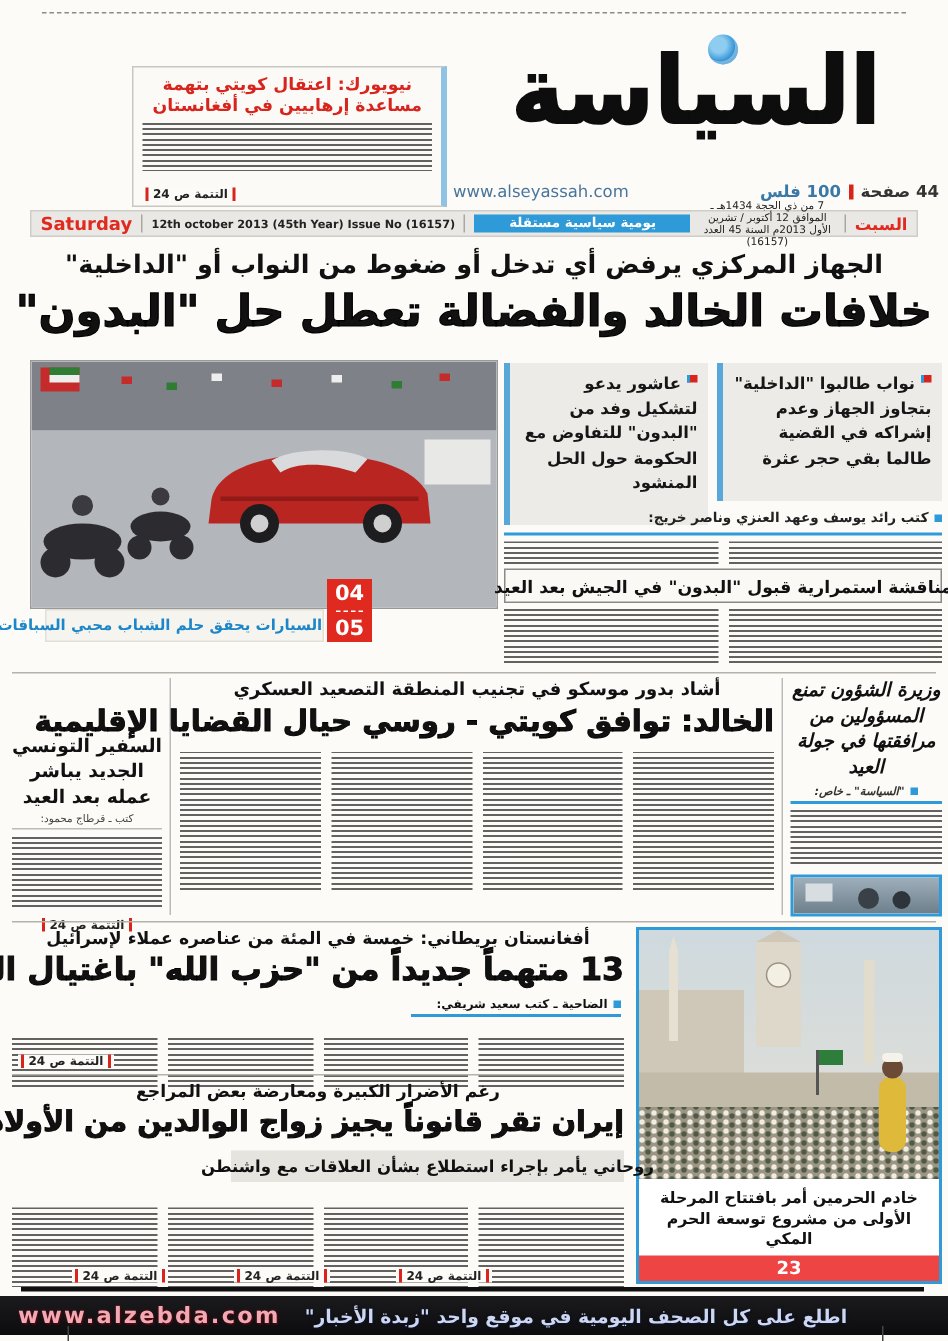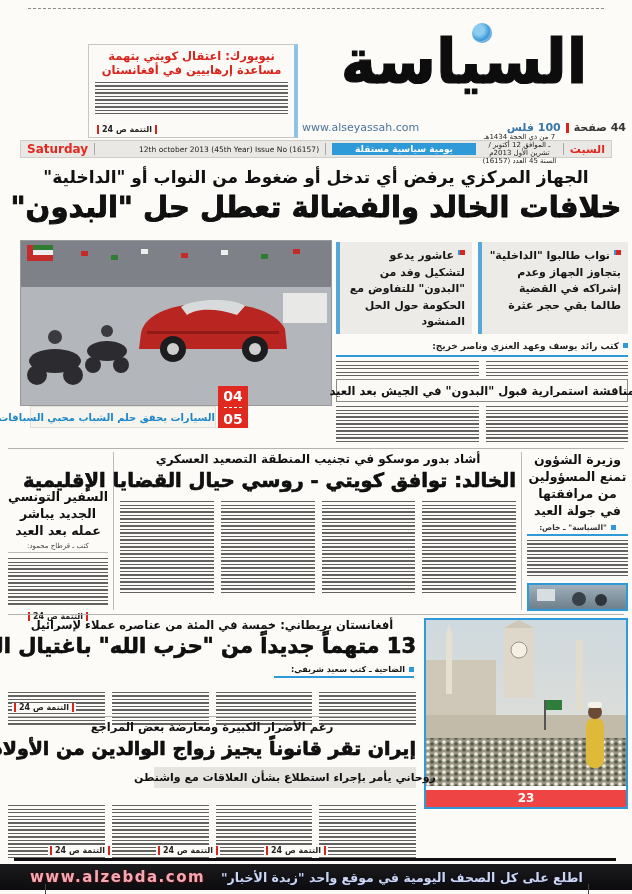--- a/index.html
+++ b/index.html
@@ -32,56 +32,56 @@
   .mast-sub{top:121px;left:302px;width:324px;display:flex;justify-content:space-between;align-items:center;font-size:11px;}
   .website{color:#49759c;}
   .pp{direction:rtl;color:#333;font-weight:bold;display:flex;gap:5px;align-items:center;}
   .pp .div{width:3px;height:10px;background:#d7251d;}
   .pp .price{color:#3a78a8;}
   
   .datebar{top:140px;left:20px;width:592px;height:18px;background:#eae8e4;border:1px solid #cfcdc8;
            box-sizing:border-box;display:flex;align-items:center;gap:6px;padding:0 6px;}
   .datebar .sep{width:1px;height:12px;background:#a9a7a2;}
   .day-en{color:#e02a20;font-weight:bold;font-size:12px;}
-  .date-en{font-size:7.5px;font-weight:normal;color:#222;margin-left:38px;}
+  .date-en{font-size:7.5px;font-weight:bold;color:#222;}
   .tagline{background:#2f9ad8;color:#fff;font-size:9px;font-weight:bold;padding:1px 23px;}
   .date-ar{font-size:7px;color:#222;flex:1;text-align:center;direction:rtl;}
   .day-ar{color:#e02a20;font-weight:bold;font-size:11px;direction:rtl;}
   
   .lead-kicker{top:167px;left:20px;width:592px;text-align:center;font-size:17px;font-weight:900;direction:rtl;white-space:nowrap;}
   .lead-headline{top:190px;left:10px;width:612px;text-align:center;font-size:29px;font-weight:900;direction:rtl;
                  white-space:nowrap;-webkit-text-stroke:.8px #000;}
   .photo-main{top:240px;left:20px;width:312px;height:166px;border:1px solid #999;box-sizing:border-box;}
   .pages-box{top:386px;left:218px;width:30px;height:42px;background:#e02a20;color:#fff;font-weight:bold;font-size:14px;
              display:flex;flex-direction:column;align-items:center;justify-content:space-around;z-index:3;}
   .pages-box .dash{width:60%;border-top:1px dashed #fff;}
   .caption-bar{top:406px;left:30px;width:186px;height:22px;background:#f6f4ef;border:1px solid #e2dfd7;box-sizing:border-box;
                display:flex;align-items:center;justify-content:center;font-size:10px;font-weight:bold;color:#1d86c8;direction:rtl;z-index:2;white-space:nowrap;}
   .bullet{background:#edebe7;border-left:4px solid #57a8d8;box-sizing:border-box;padding:6px 7px;
           font-size:11px;font-weight:bold;line-height:1.5;direction:rtl;color:#161616;}
   .bullet-right{top:242px;left:478px;width:150px;height:92px;}
-  .bullet-left{top:242px;left:336px;width:136px;height:92px;}
+  .bullet-left{top:242px;left:336px;width:136px;height:108px;}
   .byline-lead{top:341px;left:336px;width:292px;direction:rtl;font-size:9px;font-weight:bold;color:#222;
                border-bottom:2px solid #2f9ad8;padding-bottom:4px;}
   .lead-txt-a{top:361px;left:336px;width:292px;height:15px;}
   .subhead-box{top:379px;left:336px;width:292px;height:23px;border:1px solid #8a8a8a;background:#faf9f6;box-sizing:border-box;
                display:flex;align-items:center;justify-content:center;font-size:11.5px;font-weight:bold;direction:rtl;white-space:nowrap;}
   .lead-txt-b{top:406px;left:336px;width:292px;height:38px;}
   .hdiv{border-top:1px solid #b5b2ac;}
   
   .s2-left{top:460px;left:8px;width:100px;text-align:center;direction:rtl;margin-top:29px;}
   .s2l-h{font-size:12.5px;font-weight:bold;line-height:1.35;}
   .s2l-by{font-size:7px;color:#444;margin-top:2px;border-bottom:1px solid #bbb;padding-bottom:2px;}
   .s2l-txt{height:48px;margin-top:5px;}
   .vdiv{border-left:1px solid #bbb;width:0;}
   .s2-cen{top:452px;left:120px;width:396px;text-align:center;direction:rtl;}
   .s2c-kick{font-size:12px;font-weight:bold;}
   .s2c-h{font-size:19.5px;font-weight:900;margin-top:3px;white-space:nowrap;-webkit-text-stroke:.6px #000;}
   .s2c-txt{height:94px;margin-top:9px;}
-  .s2-right{top:452px;left:527px;width:101px;text-align:center;direction:rtl;}
+  .s2-right{top:452px;left:527px;width:101px;text-align:center;direction:rtl;font-style:italic;}
   .s2r-h{font-size:12.5px;font-weight:bold;line-height:1.35;}
   .s2r-by{font-size:7.5px;font-weight:bold;color:#333;border-bottom:2px solid #2f9ad8;padding-bottom:2px;margin-top:3px;}
   .s2r-txt{height:38px;margin-top:4px;}
   .s2r-photo{width:97px;height:24px;border:2px solid #2f9ad8;margin-top:5px;box-sizing:content-box;}
   
   .s3{top:618px;left:8px;width:408px;direction:rtl;}
   .s3-kick{text-align:center;font-size:11.5px;font-weight:bold;}
   .s3-h{text-align:center;font-size:21px;font-weight:900;margin-top:2px;white-space:nowrap;-webkit-text-stroke:.6px #000;}
   .s3-by{position:absolute;right:2px;top:47px;width:140px;font-size:8px;font-weight:bold;
          border-bottom:2px solid #2f9ad8;padding-bottom:2px;text-align:right;}
@@ -95,21 +95,21 @@
   .s4{top:720px;left:8px;width:408px;direction:rtl;}
   .s4-kick{text-align:center;font-size:11.5px;font-weight:bold;}
   .s4-h{text-align:center;font-size:19px;font-weight:900;margin-top:3px;white-space:nowrap;-webkit-text-stroke:.6px #000;}
   .s4-sub{position:absolute;right:0;top:47px;width:262px;height:21px;background:#e6e4df;display:flex;align-items:center;
           justify-content:center;font-size:11px;font-weight:bold;white-space:nowrap;}
   .s4-txt{margin-top:46px;height:53px;}
   .s4-cont{position:absolute;top:126px;}
   .thickrule{top:858px;left:14px;width:602px;height:3px;background:#101010;}
   
   .banner{top:864px;left:0;width:632px;height:26px;background:linear-gradient(#1b1b1d,#0c0c0e);
-          display:flex;align-items:center;gap:16px;padding-left:30px;box-sizing:border-box;direction:ltr;}
+          display:flex;align-items:center;gap:16px;padding-left:12px;box-sizing:border-box;direction:ltr;}
   .banner-url{font-size:15px;font-weight:bold;color:#f2a9b4;letter-spacing:1.5px;
               text-shadow:0 0 2px #5a0f14,1px 1px 0 #3a0a0e;}
   .banner-slogan{font-size:12.5px;font-weight:bold;color:#cdd6f2;direction:rtl;text-shadow:0 0 2px #0e1322,1px 1px 0 #0e1322;}
   .cropmark{width:1px;height:10px;background:#444;top:884px;}
 </style>
 </head>
 <body>
 
 <div id="page">
 
@@ -313,20 +313,21 @@
       <circle cx="93" cy="30" r="8" fill="#f3efe2" stroke="#9a9488"></circle>
       <rect x="150" y="20" width="7" height="70" fill="#e2dccc"></rect>
       <rect y="95" width="200" height="25" fill="#c2bbaa"></rect>
       <rect x="120" y="80" width="16" height="10" fill="#2f7d3a"></rect>
         <rect x="118" y="80" width="2" height="30" fill="#555"></rect>
       <rect y="118" width="200" height="48" fill="url(#crowdp)"></rect>
       <rect x="160" y="98" width="18" height="50" rx="8" fill="#dfb93a"></rect>
       <circle cx="169" cy="92" r="7" fill="#6b4a36"></circle>
       <rect x="162" y="82" width="14" height="6" rx="3" fill="#f5f2ea"></rect>
     </svg>
+    <div class="mecca-cap">خادم الحرمين أمر بافتتاح المرحلة الأولى من مشروع توسعة الحرم المكي</div>
     <div class="mecca-page">23</div>
   </div>
 
   <div class="abs hdiv" style="top:716px;left:8px;width:408px;"></div>
 
   <div class="abs s4">
     <div class="s4-kick">رغم الأضرار الكبيرة ومعارضة بعض المراجع</div>
     <div class="s4-h">إيران تقر قانوناً يجيز زواج الوالدين من الأولاد بالتبني</div>
     <div class="s4-sub">روحاني يأمر بإجراء استطلاع بشأن العلاقات مع واشنطن</div>
     <div class="s4-txt cols">

